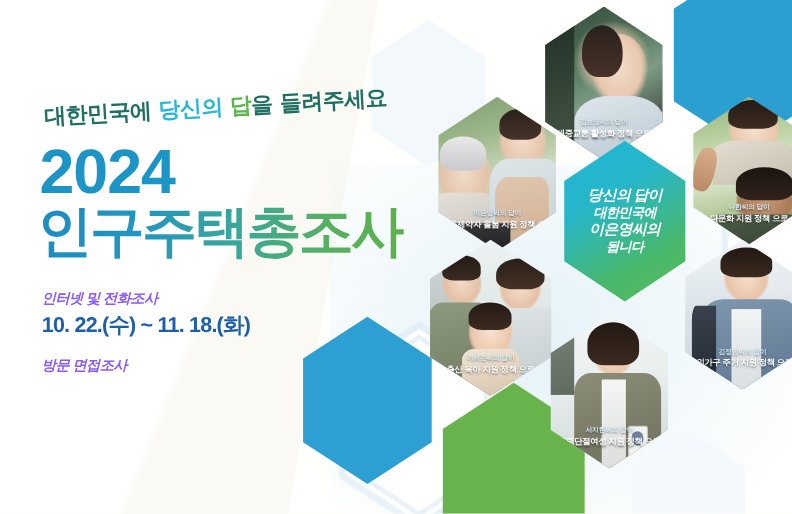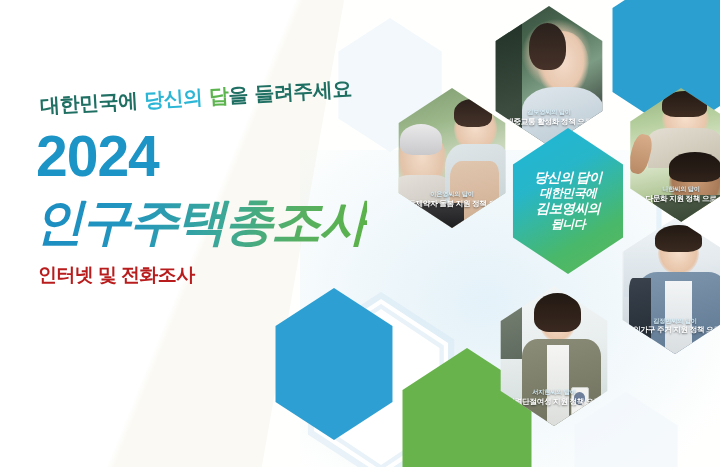--- a/index.html
+++ b/index.html
@@ -91,33 +91,33 @@
   .tagline .t2{color:#2bb6d6;}
   .tagline .t3{color:#5cb44f;}
   .tagline .t4{color:#1f6f63;}
 
   .year{
     position:absolute;left:36px;top:128px;
     font-size:57px;font-weight:800;color:#1d94c6;letter-spacing:-1px;
     line-height:1;
   }
   .maintitle{
-    position:absolute;left:34px;top:196px;
+    position:absolute;left:34px;top:184px;
     font-size:50px;font-weight:800;letter-spacing:-2.5px;line-height:1.05;
     background:linear-gradient(95deg,#1b8dc2 0%,#2295bf 28%,#3aa79a 55%,#57b061 80%,#5cb248 100%);
     -webkit-background-clip:text;background-clip:text;color:transparent;
     white-space:nowrap;
-    font-style:italic;
   }
 
   .dates{position:absolute;left:38px;top:262px;}
   .date-group{margin-bottom:14px;}
   .date-label{
-    font-size:19px;font-weight:700;color:#b91c1c;letter-spacing:-.6px;
+    font-size:13px;font-weight:700;color:#8b5cf6;letter-spacing:-.6px;
     margin-bottom:2px;
+    font-style:italic;
   }
   .date-value{
     font-size:19.5px;font-weight:800;color:#1d5fa8;letter-spacing:-.7px;
   }
 </style>
 </head>
 <body>
 
 <div class="poster">
 
@@ -211,20 +211,51 @@
                   background:linear-gradient(170deg,#4f5f4a,#33402f);"></div>
       <div style="position:absolute;left:8%;top:34%;width:16%;height:30%;
                   background:linear-gradient(180deg,#d8ad8a,#b98a65);border-radius:40%;transform:rotate(14deg);"></div>
     </div>
     <div class="cap">
       <span class="l1">나한씨의 답이</span>
       <span class="l2"><span>다문화 지원 정책</span> <span class="tail">으로</span></span>
     </div>
   </div>
 
+  <div class="hex photo-hex" style="left:382px;top:218px;width:128px;height:142px;">
+    <div class="ph-img" style="background:linear-gradient(175deg,#eef2f2 0%,#e2e9e9 40%,#d4dcdb 70%,#c3cdcc 100%);">
+      <div style="position:absolute;left:4%;top:6%;width:30%;height:86%;
+                  background:linear-gradient(180deg,#cfd9d8,#aab5b4);"></div>
+      <div style="position:absolute;left:16%;top:14%;width:28%;height:28%;
+                  background:radial-gradient(ellipse at 50% 48%,#f3dbc8 0%,#e3bfa4 62%,rgba(227,191,164,0) 76%);
+                  border-radius:50%;"></div>
+      <div style="position:absolute;left:16%;top:10%;width:27%;height:16%;
+                  background:linear-gradient(180deg,#231a15,#3b2b21);border-radius:50% 50% 30% 30%;"></div>
+      <div style="position:absolute;left:4%;top:40%;width:46%;height:60%;
+                  background:linear-gradient(165deg,#8e9a7f,#6f7b62);border-radius:26% 20% 0 0;"></div>
+      <div style="position:absolute;left:56%;top:16%;width:30%;height:30%;
+                  background:radial-gradient(ellipse at 50% 48%,#f5ddca 0%,#e5c1a6 62%,rgba(229,193,166,0) 76%);
+                  border-radius:50%;"></div>
+      <div style="position:absolute;left:54%;top:12%;width:34%;height:20%;
+                  background:linear-gradient(180deg,#2a1f18,#453226);border-radius:50% 50% 34% 34%;"></div>
+      <div style="position:absolute;left:52%;top:44%;width:48%;height:56%;
+                  background:linear-gradient(165deg,#dfe4e6,#c0c9cc);border-radius:22% 26% 0 0;"></div>
+      <div style="position:absolute;left:34%;top:44%;width:32%;height:32%;
+                  background:radial-gradient(ellipse at 50% 46%,#f8e2cf 0%,#ecc6ab 62%,rgba(236,198,171,0) 76%);
+                  border-radius:50%;"></div>
+      <div style="position:absolute;left:34%;top:40%;width:31%;height:18%;
+                  background:linear-gradient(180deg,#241a14,#3c2b21);border-radius:50% 50% 32% 32%;"></div>
+      <div style="position:absolute;left:30%;top:70%;width:40%;height:30%;
+                  background:linear-gradient(170deg,#efe3d3,#d8c6ad);border-radius:24% 24% 0 0;"></div>
+    </div>
+    <div class="cap">
+      <span class="l1">이서준씨의 답이</span>
+      <span class="l2"><span>출산 육아 지원 정책</span> <span class="tail">으로</span></span>
+    </div>
+  </div>
 
   <div class="hex photo-hex" style="left:614px;top:218px;width:122px;height:136px;">
     <div class="ph-img" style="background:linear-gradient(170deg,#f3f5f6 0%,#e4eaee 38%,#d2dae0 68%,#bcc6cd 100%);">
       <div style="position:absolute;left:8%;top:4%;width:36%;height:54%;
                   background:linear-gradient(180deg,#eef3f6,#d6dfe5);"></div>
       <div style="position:absolute;left:36%;top:10%;width:34%;height:32%;
                   background:radial-gradient(ellipse at 50% 48%,#f6dfcb 0%,#e7c4a8 62%,rgba(231,196,168,0) 76%);
                   border-radius:50%;"></div>
       <div style="position:absolute;left:34%;top:5%;width:38%;height:20%;
                   background:linear-gradient(180deg,#221913,#3a2a20);border-radius:50% 50% 30% 30%;"></div>
@@ -262,34 +293,36 @@
     <div class="cap">
       <span class="l1">서지현씨의 답이</span>
       <span class="l2"><span>경력단절여성 지원 정책</span> <span class="tail">으로</span></span>
     </div>
   </div>
 
   <div class="hex hex-msg" style="left:504px;top:128px;width:128px;height:146px;">
     <div class="msg-inner">
       <span class="m1">당신의 답이</span>
       <span class="m2">대한민국에</span>
-      <span class="m3">김보영씨의</span>
+      <span class="m3">이은영씨의</span>
       <span class="m4">됩니다</span>
     </div>
   </div>
 
   <div class="tagline">
     <span class="t1">대한민국에 </span><span class="t2">당신의 </span><span class="t3">답</span><span class="t4">을 들려주세요</span>
   </div>
 
   <div class="year">2024</div>
 
   <div class="maintitle">인구주택총조사</div>
 
   <div class="dates">
     <div class="date-group">
       <div class="date-label">인터넷 및 전화조사</div>
+      <div class="date-value">10. 22.(수) ~ 11. 18.(화)</div>
     </div>
     <div class="date-group">
+      <div class="date-label">방문 면접조사</div>
     </div>
   </div>
 
 </div>
 
 </body></html>

